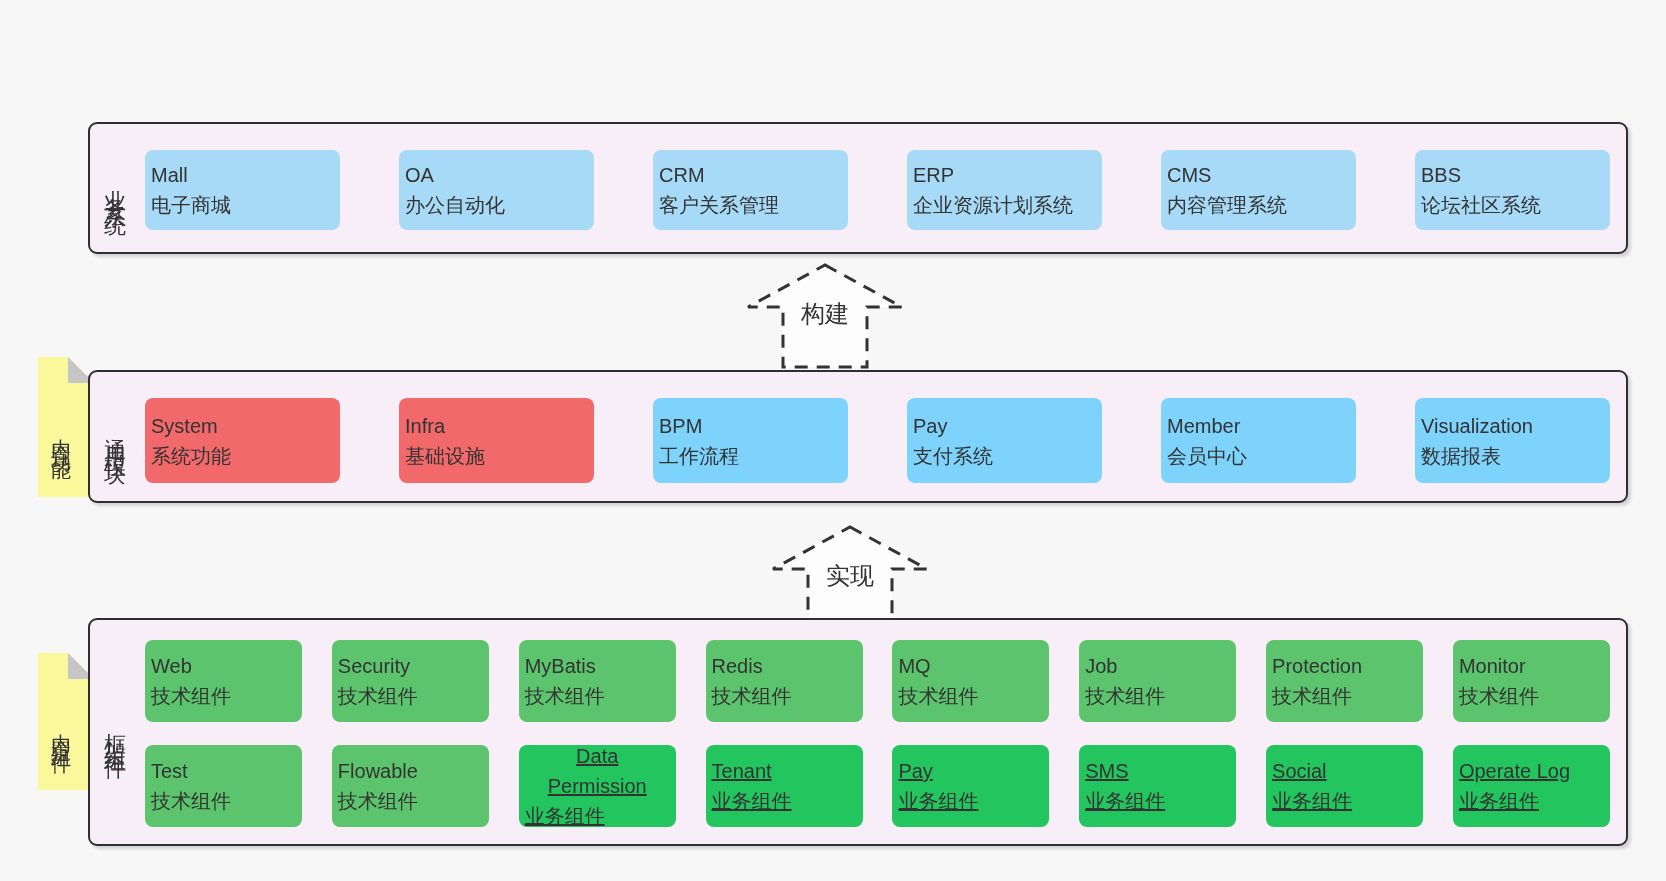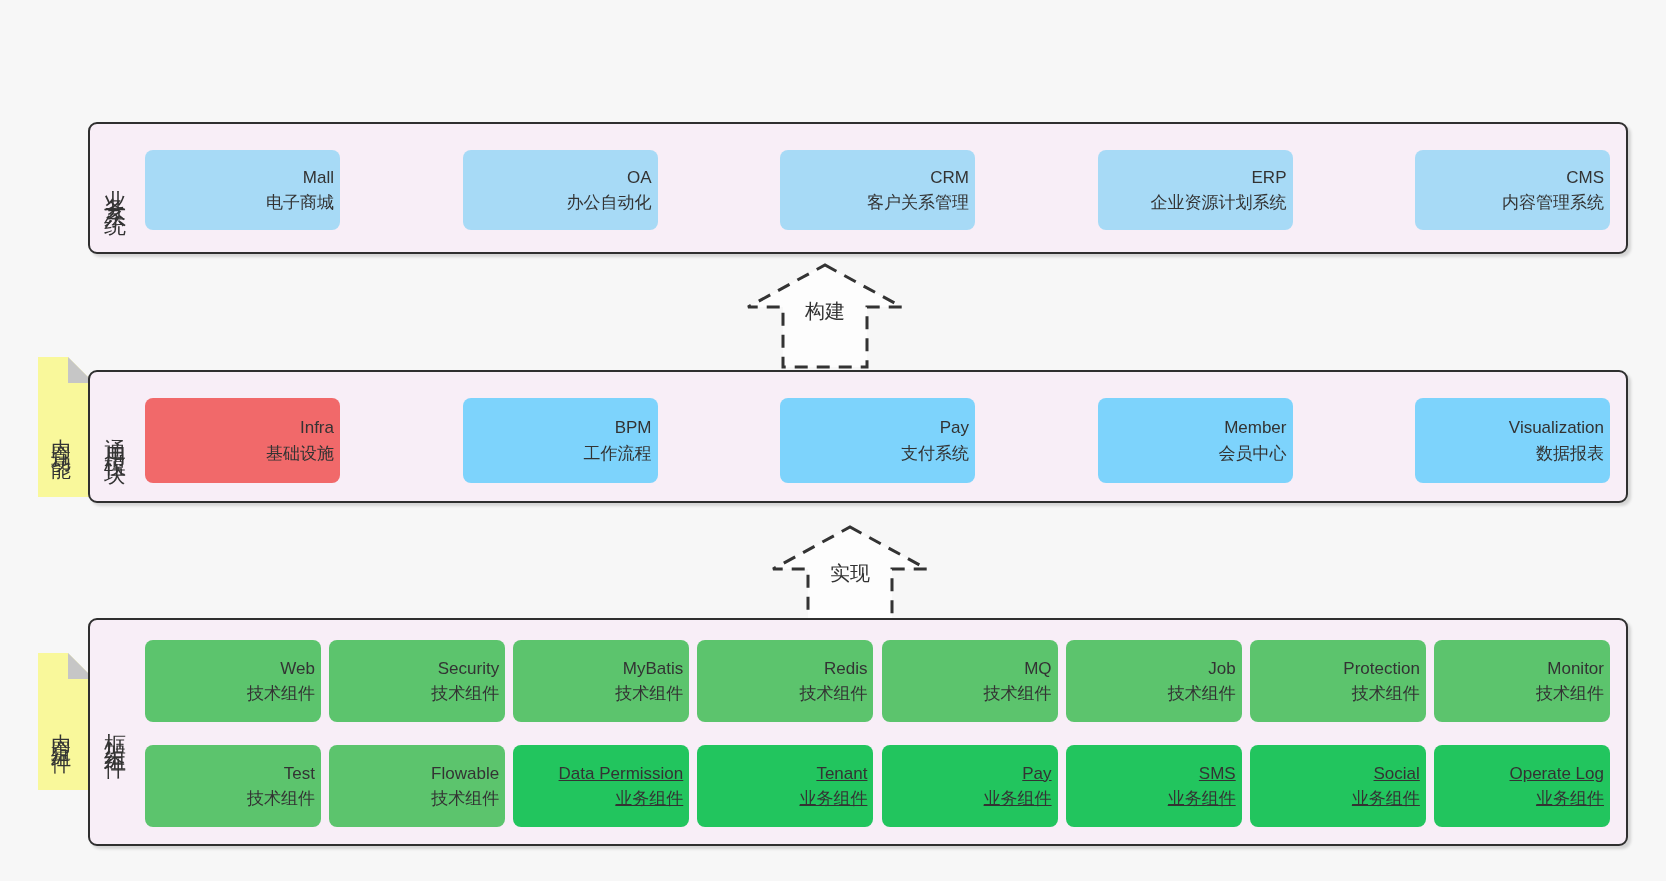--- a/index.html
+++ b/index.html
@@ -39,40 +39,40 @@
     position:absolute;left:8px;top:0;bottom:0;width:34px;
     display:flex;align-items:center;justify-content:center;
     writing-mode:vertical-rl;text-orientation:upright;
     font-size:22px;letter-spacing:8px;color:#333;
   }
   .row{
     position:absolute;left:55px;right:16px;
     display:flex;justify-content:space-between;
   }
   .box{
-    display:flex;flex-direction:column;align-items:flex-end;justify-content:center;
+    display:flex;flex-direction:column;align-items:flex-start;justify-content:center;
     border-radius:8px;
-    font-size:17px;line-height:1.5;text-align:center;
+    font-size:20px;line-height:1.5;text-align:center;
     color:#333;
     box-sizing:border-box;padding:2px 6px;
   }
   .w195{width:195px;}
-  .w157{width:176px;}
+  .w157{width:157px;}
   .blue{background:#a7daf6;}
   .red{background:#f1696a;}
   .pink{background:#7dd3fc;}
   .green{background:#5cc46d;}
   .lightgreen{background:#22c55e;text-decoration:underline;}
   
   .up-arrow{position:absolute;width:170px;height:112px;}
   .up-arrow svg{position:absolute;left:0;top:0;}
   .arrow-label{
     position:absolute;left:50%;top:36px;transform:translateX(-50%);
     background:#fdfdfd;padding:2px 5px;
-    font-size:20px;color:#333;white-space:nowrap;
+    font-size:24px;color:#333;white-space:nowrap;
   }
 </style>
 </head>
 <body>
 
 <div class="tab" style="left:38px;top:357px;width:56px;height:140px;">
   <div class="fold"></div>
   <div class="tab-label">内置功能</div>
 </div>
 <div class="tab" style="left:38px;top:653px;width:56px;height:137px;">
@@ -95,35 +95,43 @@
       <span>CRM</span>
       <span>客户关系管理</span>
     </div>
     <div class="box blue w195">
       <span>ERP</span>
       <span>企业资源计划系统</span>
     </div>
     <div class="box blue w195">
       <span>CMS</span>
       <span>内容管理系统</span>
+    </div>
+    <div class="box blue w195">
+      <span>BBS</span>
+      <span>论坛社区系统</span>
     </div>
   </div>
 </div>
 
 <div class="up-arrow" style="left:740px;top:260px;">
   <svg width="170" height="112" viewBox="0 0 170 112">
     <path d="M85 5 L162 47 L127 47 L127 107 L43 107 L43 47 L8 47 Z" fill="#fdfdfd" stroke="#333" stroke-width="3" stroke-dasharray="13 9"></path>
   </svg>
   <div class="arrow-label">构建</div>
 </div>
 
 <div class="layer" style="top:370px;height:133px;">
   <div class="layer-label">通用模块</div>
   <div class="row" style="top:26px;height:85px;">
     <div class="box red w195">
+      <span>System</span>
+      <span>系统功能</span>
+    </div>
+    <div class="box red w195">
       <span>Infra</span>
       <span>基础设施</span>
     </div>
     <div class="box pink w195">
       <span>BPM</span>
       <span>工作流程</span>
     </div>
     <div class="box pink w195">
       <span>Pay</span>
       <span>支付系统</span>

